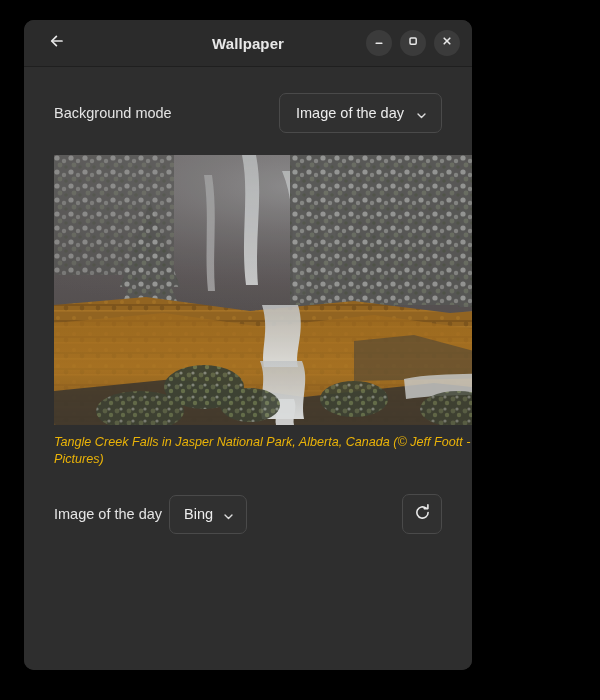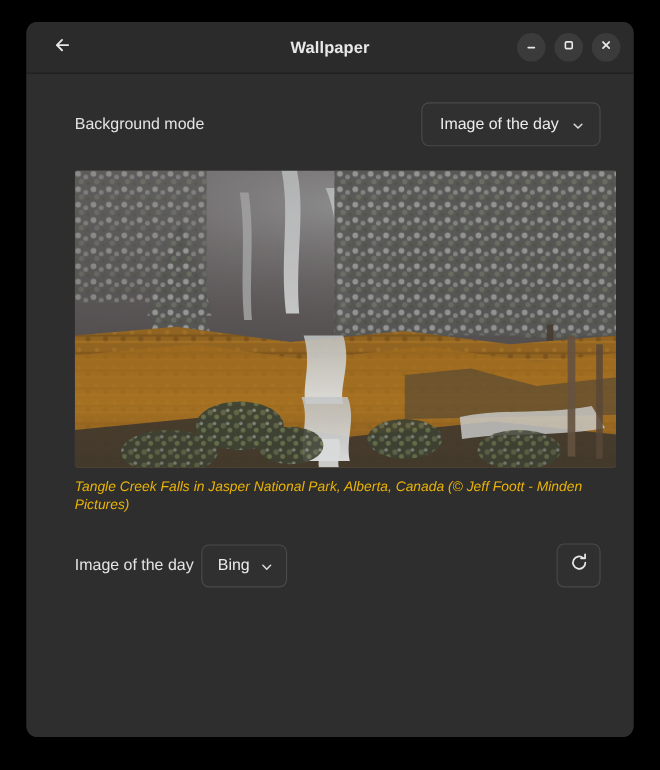--- a/index.html
+++ b/index.html
@@ -9,21 +9,21 @@
     height: 700px;
     background: #000000;
     font-family: "Liberation Sans", sans-serif;
     overflow: hidden;
   }
 
   .window {
     position: absolute;
     left: 24px;
     top: 20px;
-    width: 552px;
+    width: 448px;
     height: 650px;
     background: #2e2e2e;
     border-radius: 10px;
     overflow: hidden;
     display: flex;
     flex-direction: column;
   }
 
   
   .titlebar {
@@ -72,21 +72,21 @@
     background: #3b3b3b;
     display: flex;
     align-items: center;
     justify-content: center;
     cursor: pointer;
   }
 
   
   .content {
     flex: 1 1 auto;
-    padding: 26px 30px 0 44px;
+    padding: 26px 30px 0 30px;
     background: #2e2e2e;
   }
 
   .row {
     display: flex;
     align-items: center;
     width: 100%;
   }
 
   .label {

